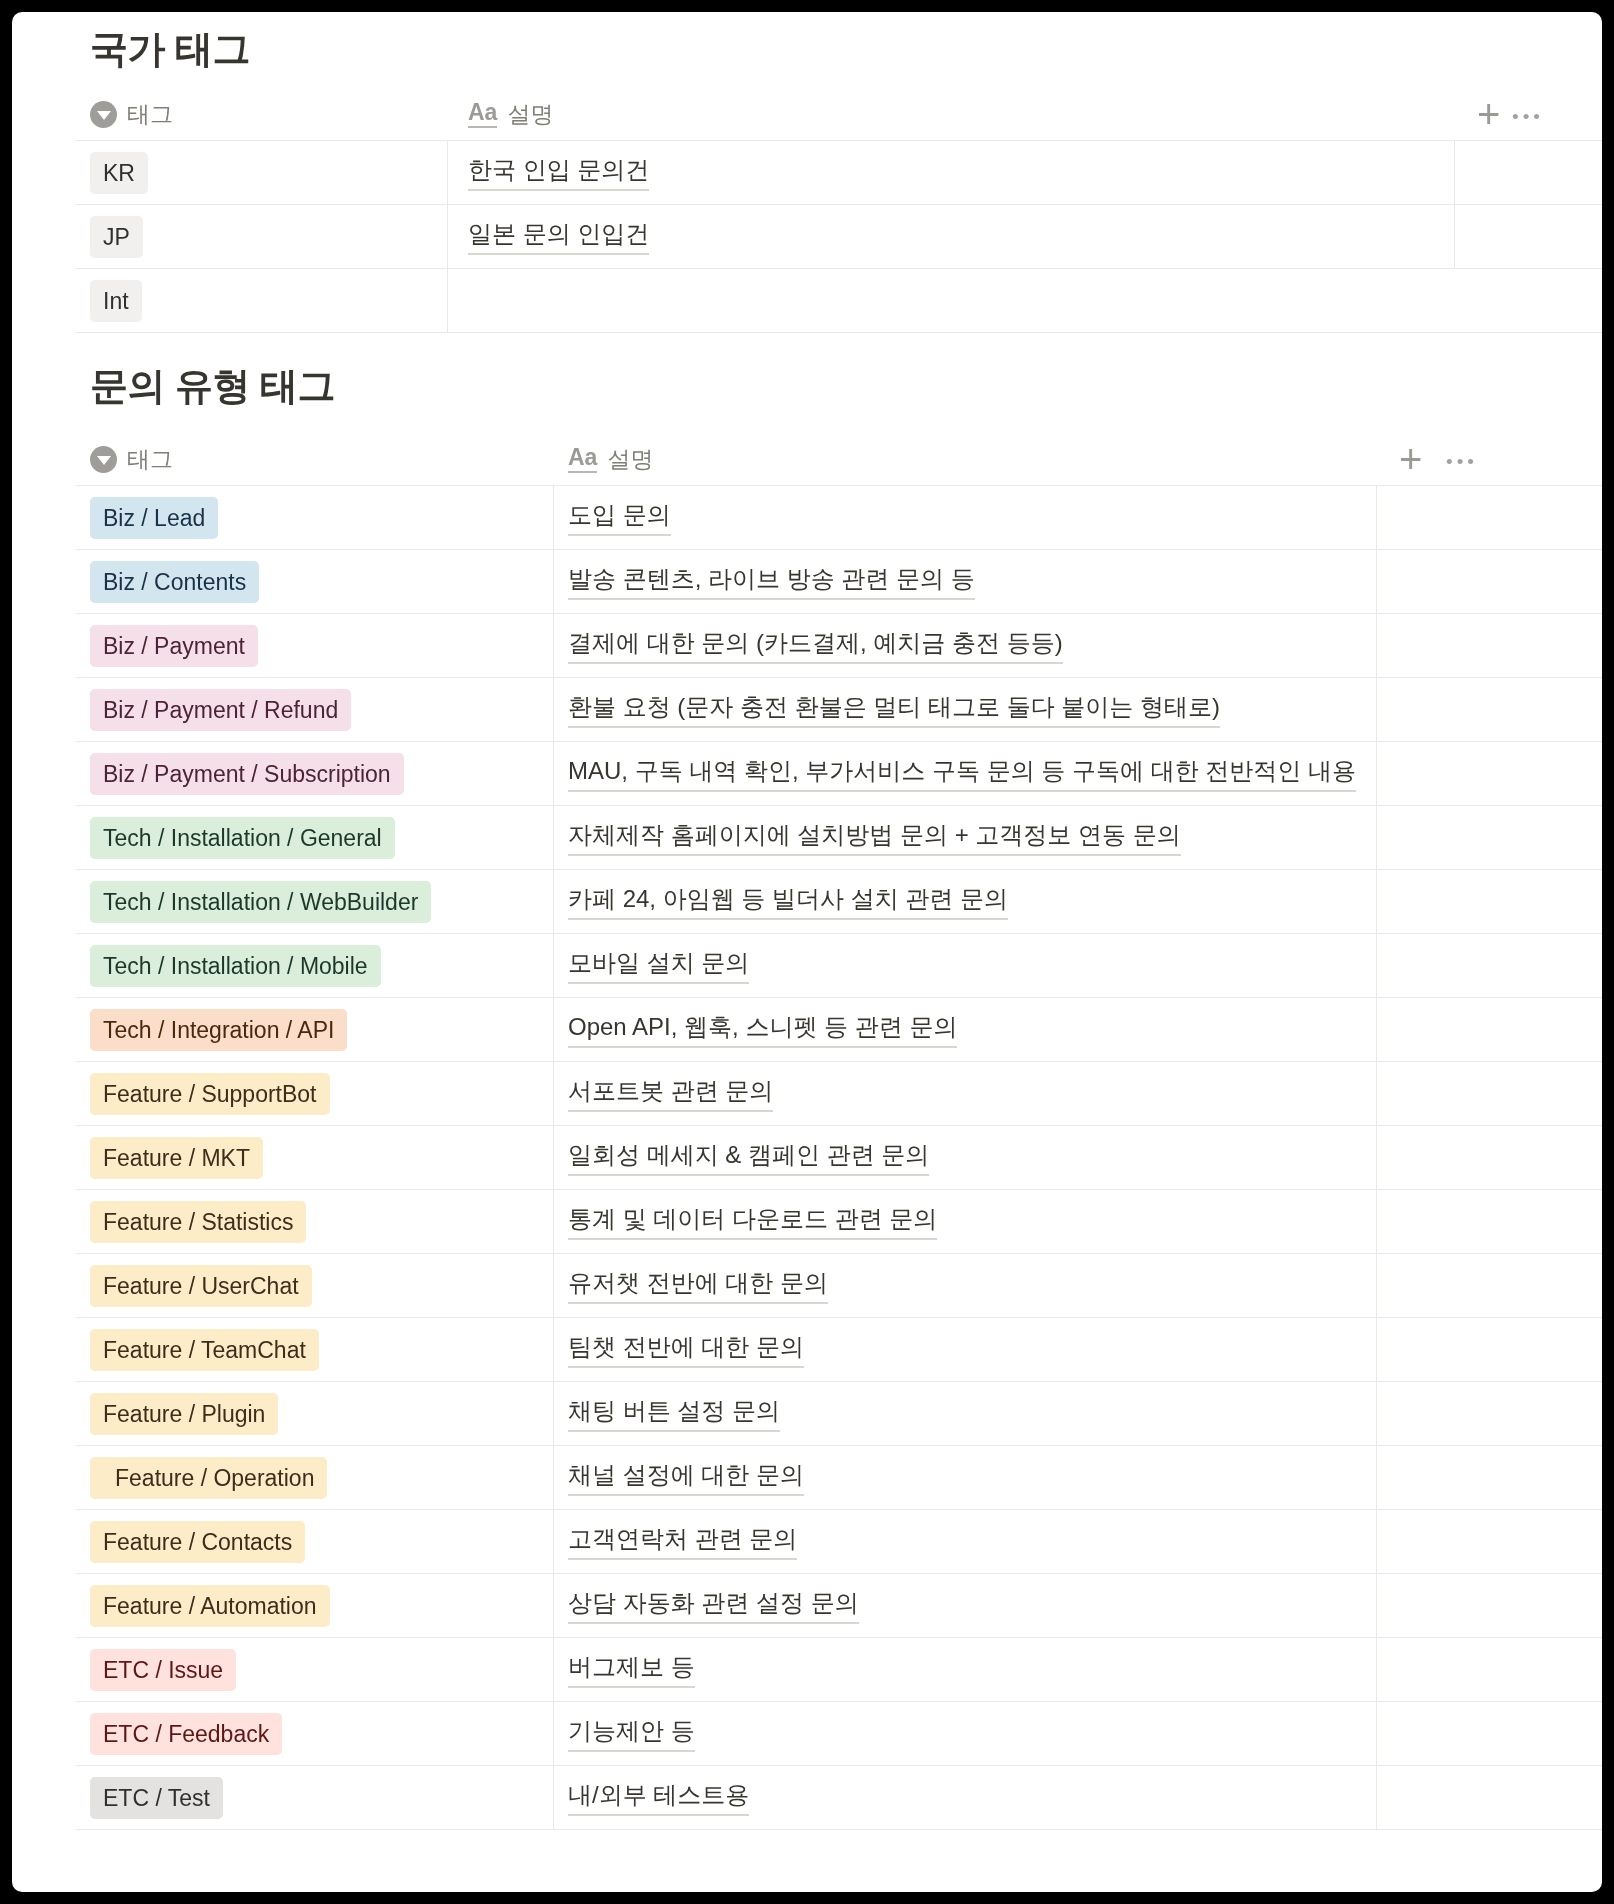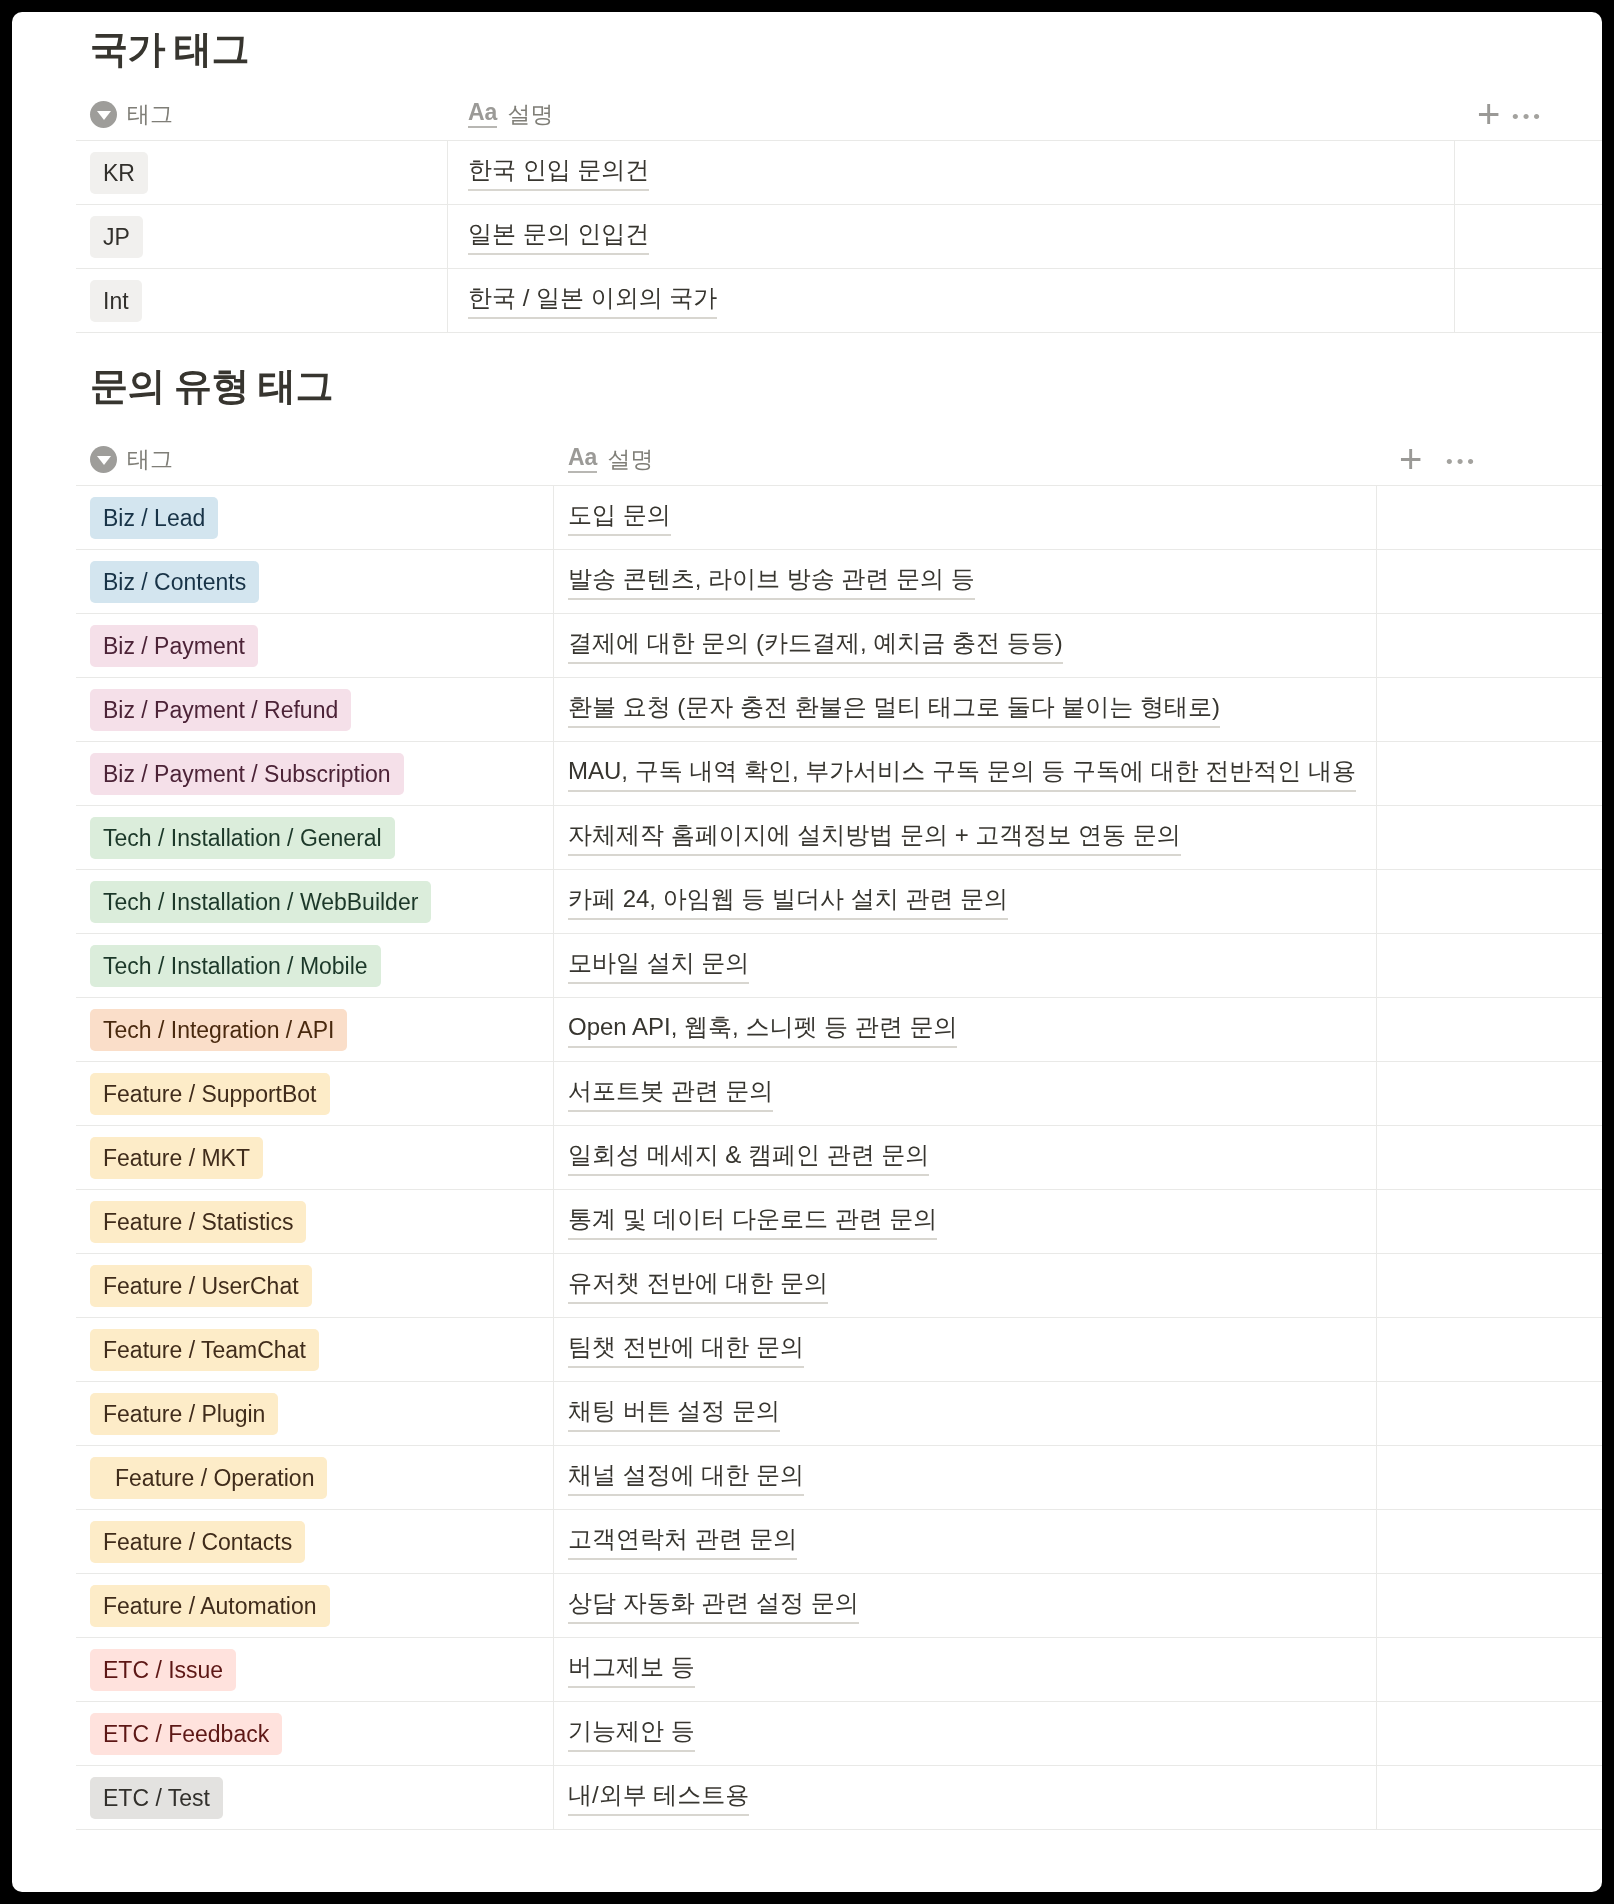--- a/index.html
+++ b/index.html
@@ -1,20 +1,20 @@
 <!DOCTYPE html>
 <html><head>
 <meta charset="utf-8">
 <style>
   html,body{margin:0;padding:0;background:#000;width:1614px;height:1904px;overflow:hidden;
     font-family:"Liberation Sans","DejaVu Sans",sans-serif;-webkit-font-smoothing:antialiased;}
   .surface{position:absolute;left:12px;top:12px;width:1590px;height:1880px;background:#ffffff;
     border-radius:10px;box-sizing:border-box;padding:14px 0 0 64px;overflow:hidden;}
   .page-title{font-size:38px;line-height:46px;font-weight:700;color:#37352F;
-    padding-left:14px;margin:0 0 16px 0;letter-spacing:-0.5px;font-family:Liberation Serif, serif;}
+    padding-left:14px;margin:0 0 16px 0;letter-spacing:-0.5px;}
   .page-title.second{margin-top:30px;margin-bottom:24px;}
   .ntable{display:block;}
   .thead{display:flex;align-items:center;height:52px;border-bottom:1px solid #E9E9E7;}
   .row{display:flex;align-items:center;height:64px;border-bottom:1px solid #E9E9E7;box-sizing:border-box;}
   .cell{box-sizing:border-box;height:100%;display:flex;align-items:center;}
   .row .cell-tag,.row .cell-desc{border-right:1px solid #E9E9E7;}
   
   .t1 .cell-tag{width:372px;padding-left:14px;}
   .t1 .cell-desc{width:1007px;padding-left:20px;}
   .t1 .cell-extra{width:111px;}
@@ -80,23 +80,20 @@
           </div>
           <div class="cell cell-desc">
             <span class="desc-text">일본 문의 인입건</span>
           </div>
           <div class="cell cell-extra"></div>
         </div>
         <div class="row">
           <div class="cell cell-tag">
             <span class="chip" style="background: rgb(241, 240, 238); color: rgb(50, 48, 44);">Int</span>
           </div>
-          <div class="cell cell-desc">
-            <span class="desc-text">한국 / 일본 이외의 국가</span>
-          </div>
           <div class="cell cell-extra"></div>
         </div>
       </div>
   </div>
 
   <h1 class="page-title second">문의 유형 태그</h1>
 
   <div class="ntable t2">
     <div class="thead">
       <div class="cell cell-tag th">

